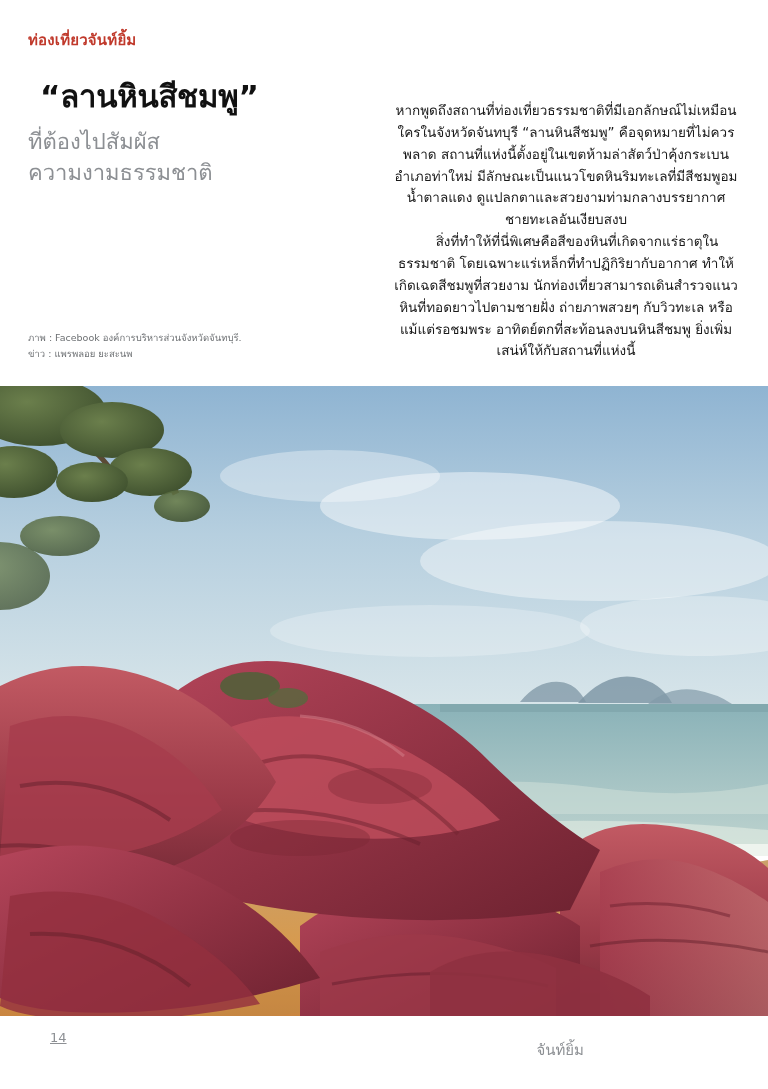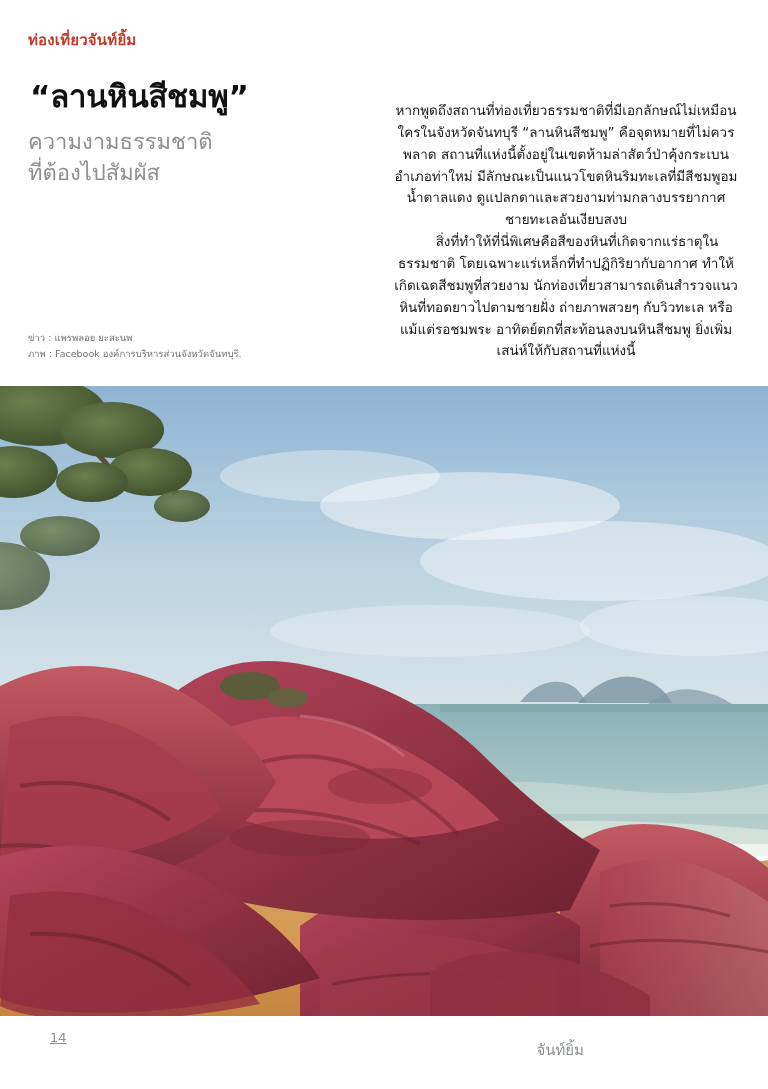--- a/index.html
+++ b/index.html
@@ -31,21 +31,21 @@
   .headline-col{
     position:absolute;
     left:28px; top:78px;
     width:345px;
   }
   .headline{
     font-size:31px;
     font-weight:bold;
     color:#111111;
     line-height:1.22;
-    margin:0 0 10px 2px;
+    margin:0 0 10px 12px;
     letter-spacing:-0.2px;
   }
   .subhead{
     font-size:22px;
     color:#8c8f93;
     line-height:1.42;
     margin:0;
     font-weight:normal;
   }
   .credits{
@@ -107,27 +107,27 @@
 </style>
 </head>
 <body>
 
 <div class="page">
 
   <div class="kicker">ท่องเที่ยวจันท์ยิ้ม</div>
 
   <div class="headline-col">
     <h1 class="headline">“ลานหินสีชมพู”</h1>
+    <p class="subhead">ที่ต้องไปสัมผัส</p>
     <p class="subhead">ความงามธรรมชาติ</p>
-    <p class="subhead">ที่ต้องไปสัมผัส</p>
   </div>
 
   <div class="credits">
+    <div>ภาพ : Facebook องค์การบริหารส่วนจังหวัดจันทบุรี.</div>
     <div>ข่าว : แพรพลอย  ยะสะนพ</div>
-    <div>ภาพ : Facebook องค์การบริหารส่วนจังหวัดจันทบุรี.</div>
   </div>
 
   <div class="body-col">
     <p>หากพูดถึงสถานที่ท่องเที่ยวธรรมชาติที่มีเอกลักษณ์ไม่เหมือนใครในจังหวัดจันทบุรี “ลานหินสีชมพู” คือจุดหมายที่ไม่ควรพลาด สถานที่แห่งนี้ตั้งอยู่ในเขตห้ามล่าสัตว์ป่าคุ้งกระเบน อำเภอท่าใหม่ มีลักษณะเป็นแนวโขดหินริมทะเลที่มีสีชมพูอมน้ำตาลแดง ดูแปลกตาและสวยงามท่ามกลางบรรยากาศชายทะเลอันเงียบสงบ</p>
     <p class="indent">สิ่งที่ทำให้ที่นี่พิเศษคือสีของหินที่เกิดจากแร่ธาตุในธรรมชาติ โดยเฉพาะแร่เหล็กที่ทำปฏิกิริยากับอากาศ ทำให้เกิดเฉดสีชมพูที่สวยงาม นักท่องเที่ยวสามารถเดินสำรวจแนวหินที่ทอดยาวไปตามชายฝั่ง ถ่ายภาพสวยๆ กับวิวทะเล หรือแม้แต่รอชมพระ อาทิตย์ตกที่สะท้อนลงบนหินสีชมพู ยิ่งเพิ่มเสน่ห์ให้กับสถานที่แห่งนี้</p>
   </div>
 
   <div class="photo">
     <svg viewBox="0 0 768 630" preserveAspectRatio="none">
       <defs>

